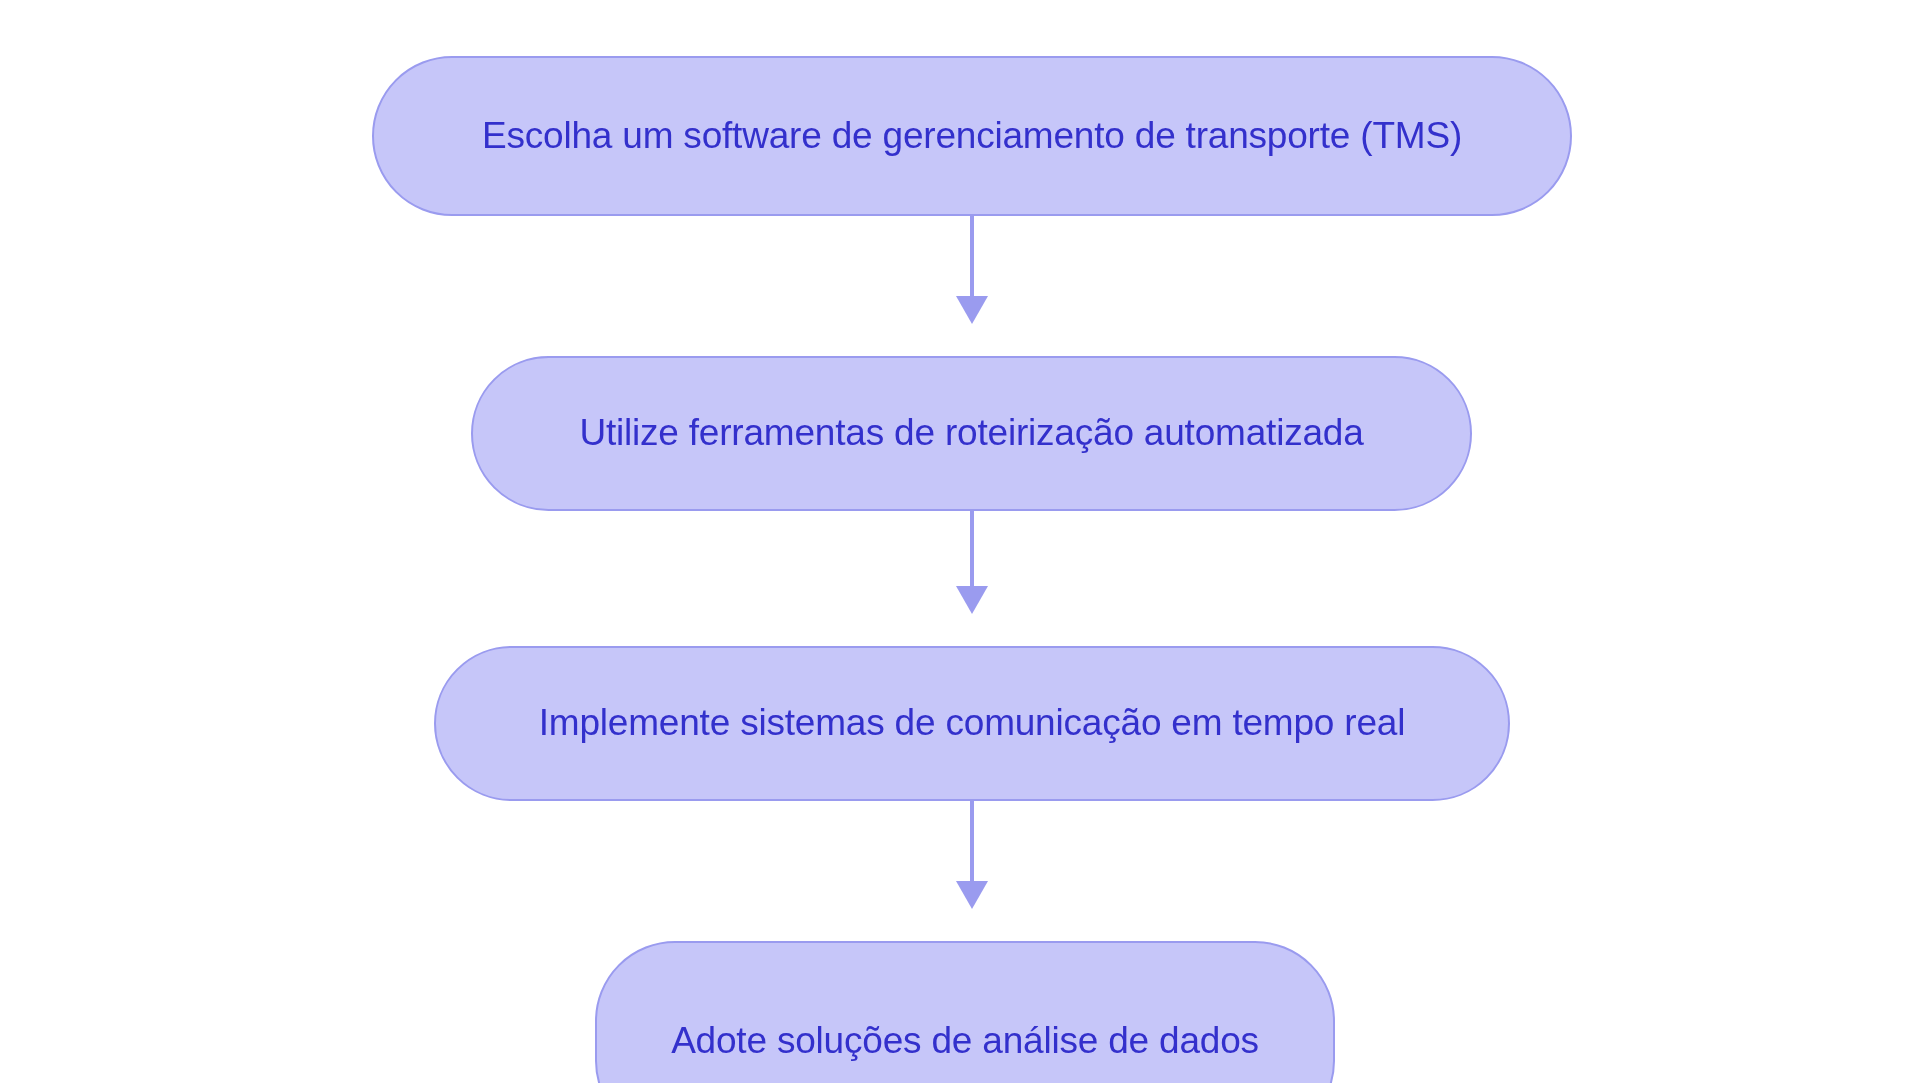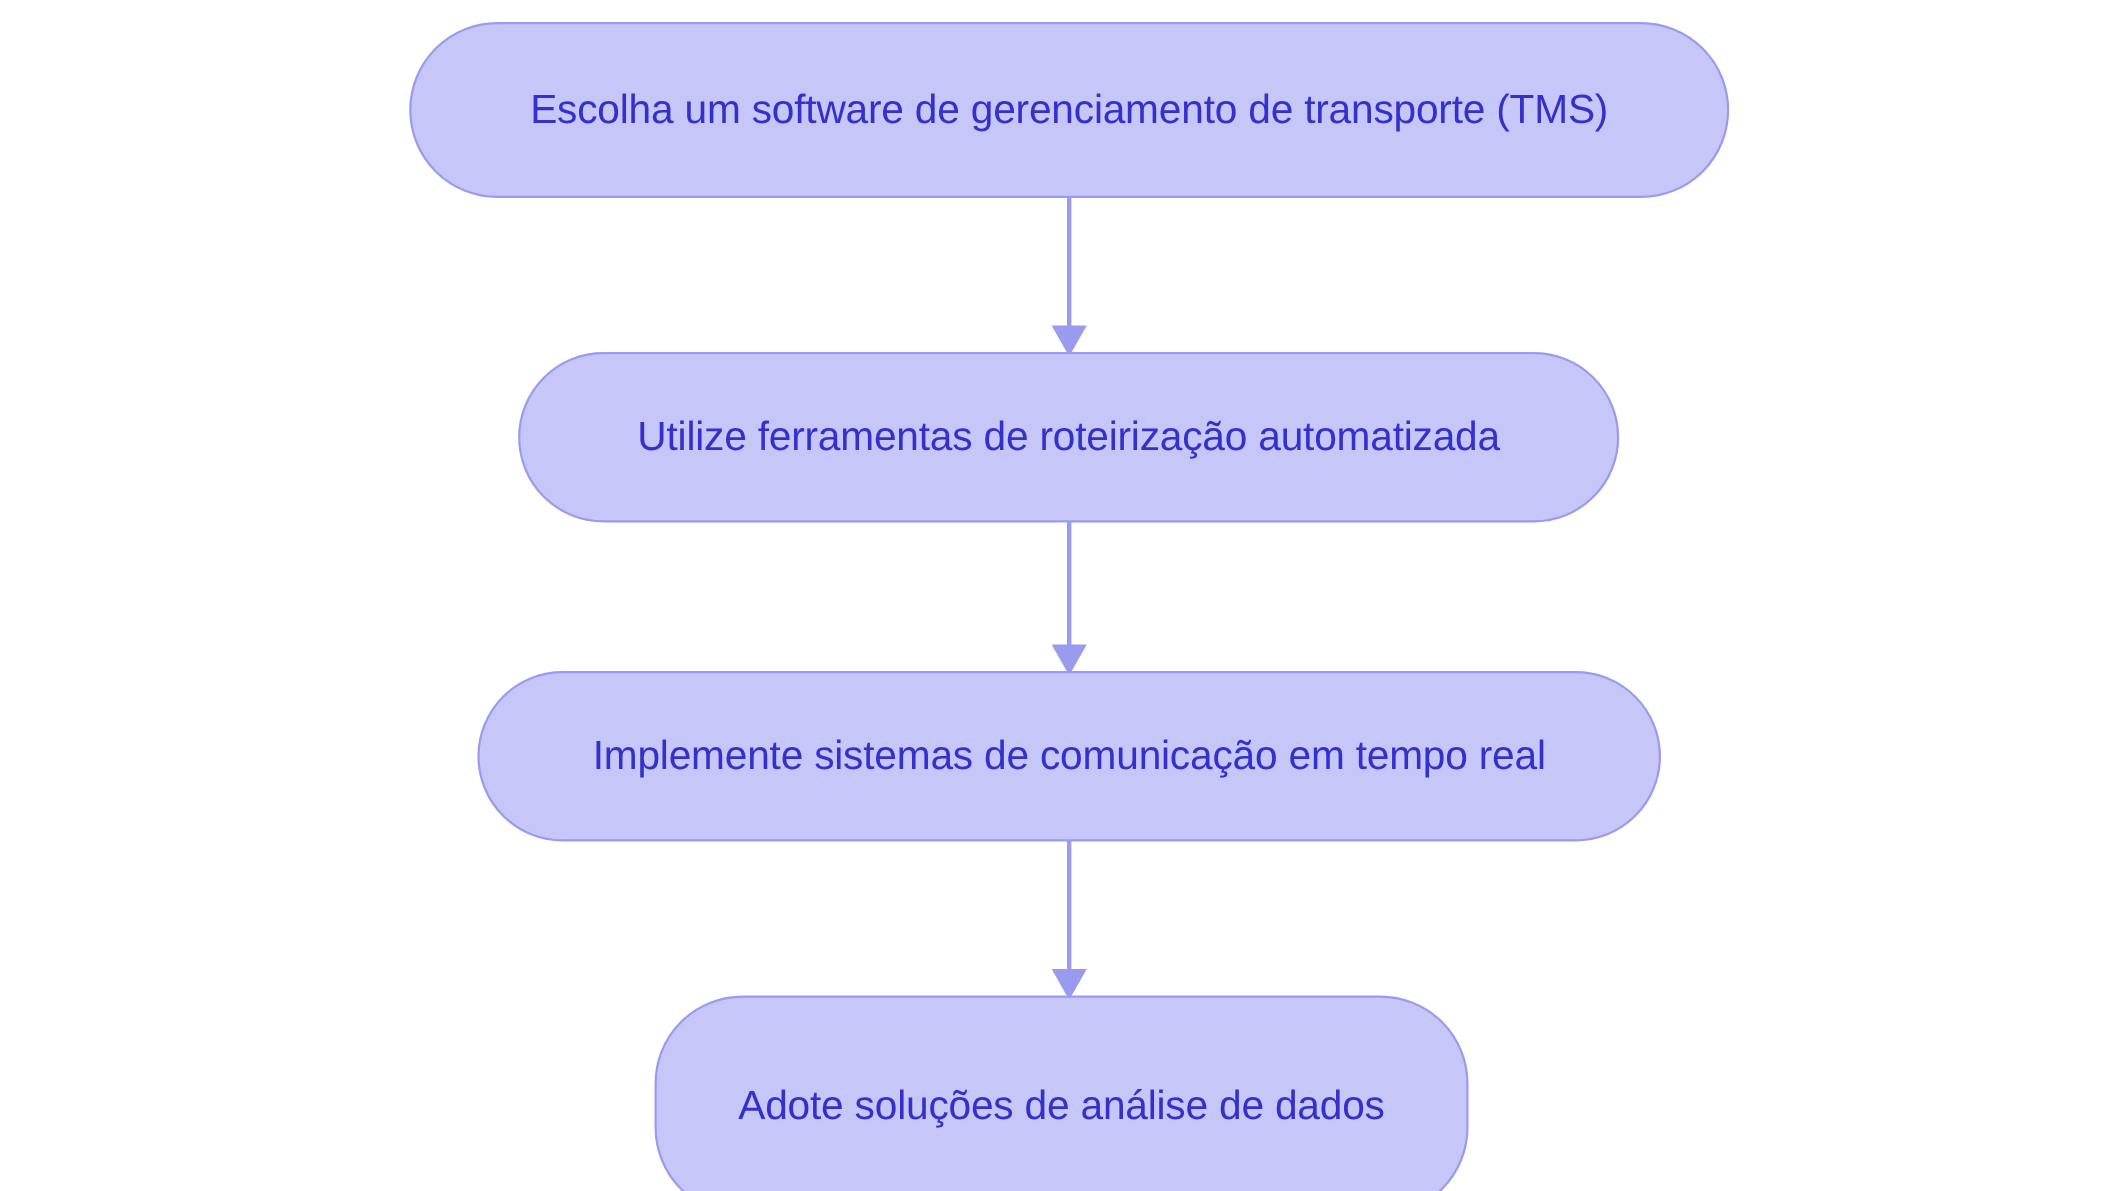--- a/index.html
+++ b/index.html
@@ -23,20 +23,21 @@
   .flow-node {
     position: absolute;
     box-sizing: border-box;
     background: #c6c6f9;
     border: 2px solid #9a9bef;
     border-radius: 80px;
     display: flex;
     align-items: center;
     justify-content: center;
     text-align: center;
+    margin-top: 36px;
   }
   .flow-node-label {
     color: #3330cc;
     font-size: 37px;
     font-weight: 400;
     letter-spacing: -0.2px;
     line-height: 1.15;
     padding: 0 40px;
     white-space: nowrap;
   }

